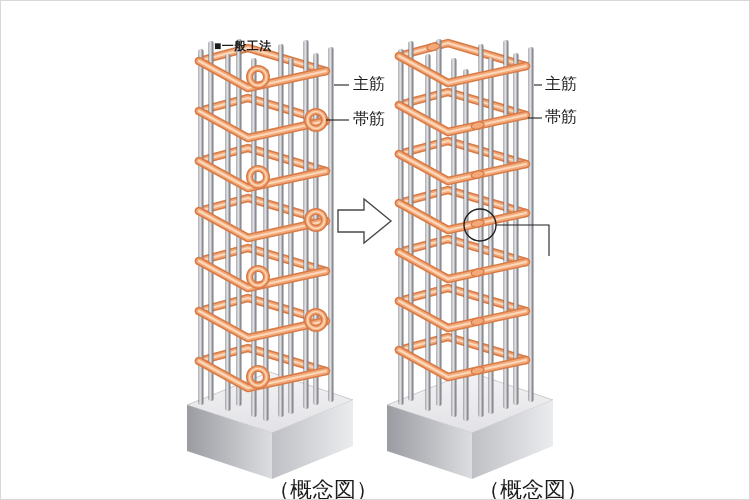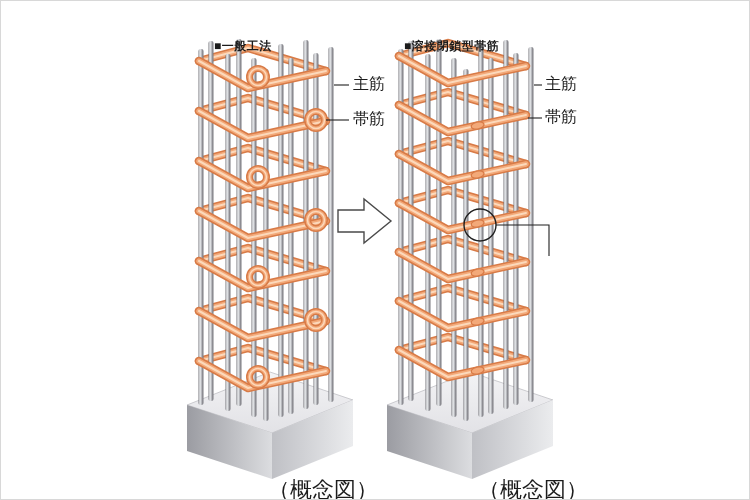--- a/index.html
+++ b/index.html
@@ -207,21 +207,20 @@
       </g>
       <g>
         <polyline points="333,84 348,84" fill="none" stroke="#1f1f1f" stroke-width="1.1"></polyline>
         <polyline points="325,119 348,119" fill="none" stroke="#1f1f1f" stroke-width="1.1"></polyline>
         <polyline points="533,84 541,84" fill="none" stroke="#1f1f1f" stroke-width="1.1"></polyline>
         <polyline points="527,117 541,117" fill="none" stroke="#1f1f1f" stroke-width="1.1"></polyline>
       </g>
     </svg>
 
   <div class="t method-title title-l">■一般工法</div>
-  <div class="t method-title title-r">■溶接閉鎖型帯筋</div>
 
   <div class="t lbl lbl-mainbar-l">主筋</div>
   <div class="t lbl lbl-hoop-l">帯筋</div>
 
   <div class="t lbl lbl-mainbar-r">主筋</div>
   <div class="t lbl lbl-hoop-r">帯筋</div>
 
 
   <div class="t caption caption-l">（概念図）</div>
   <div class="t caption caption-r">（概念図）</div>

